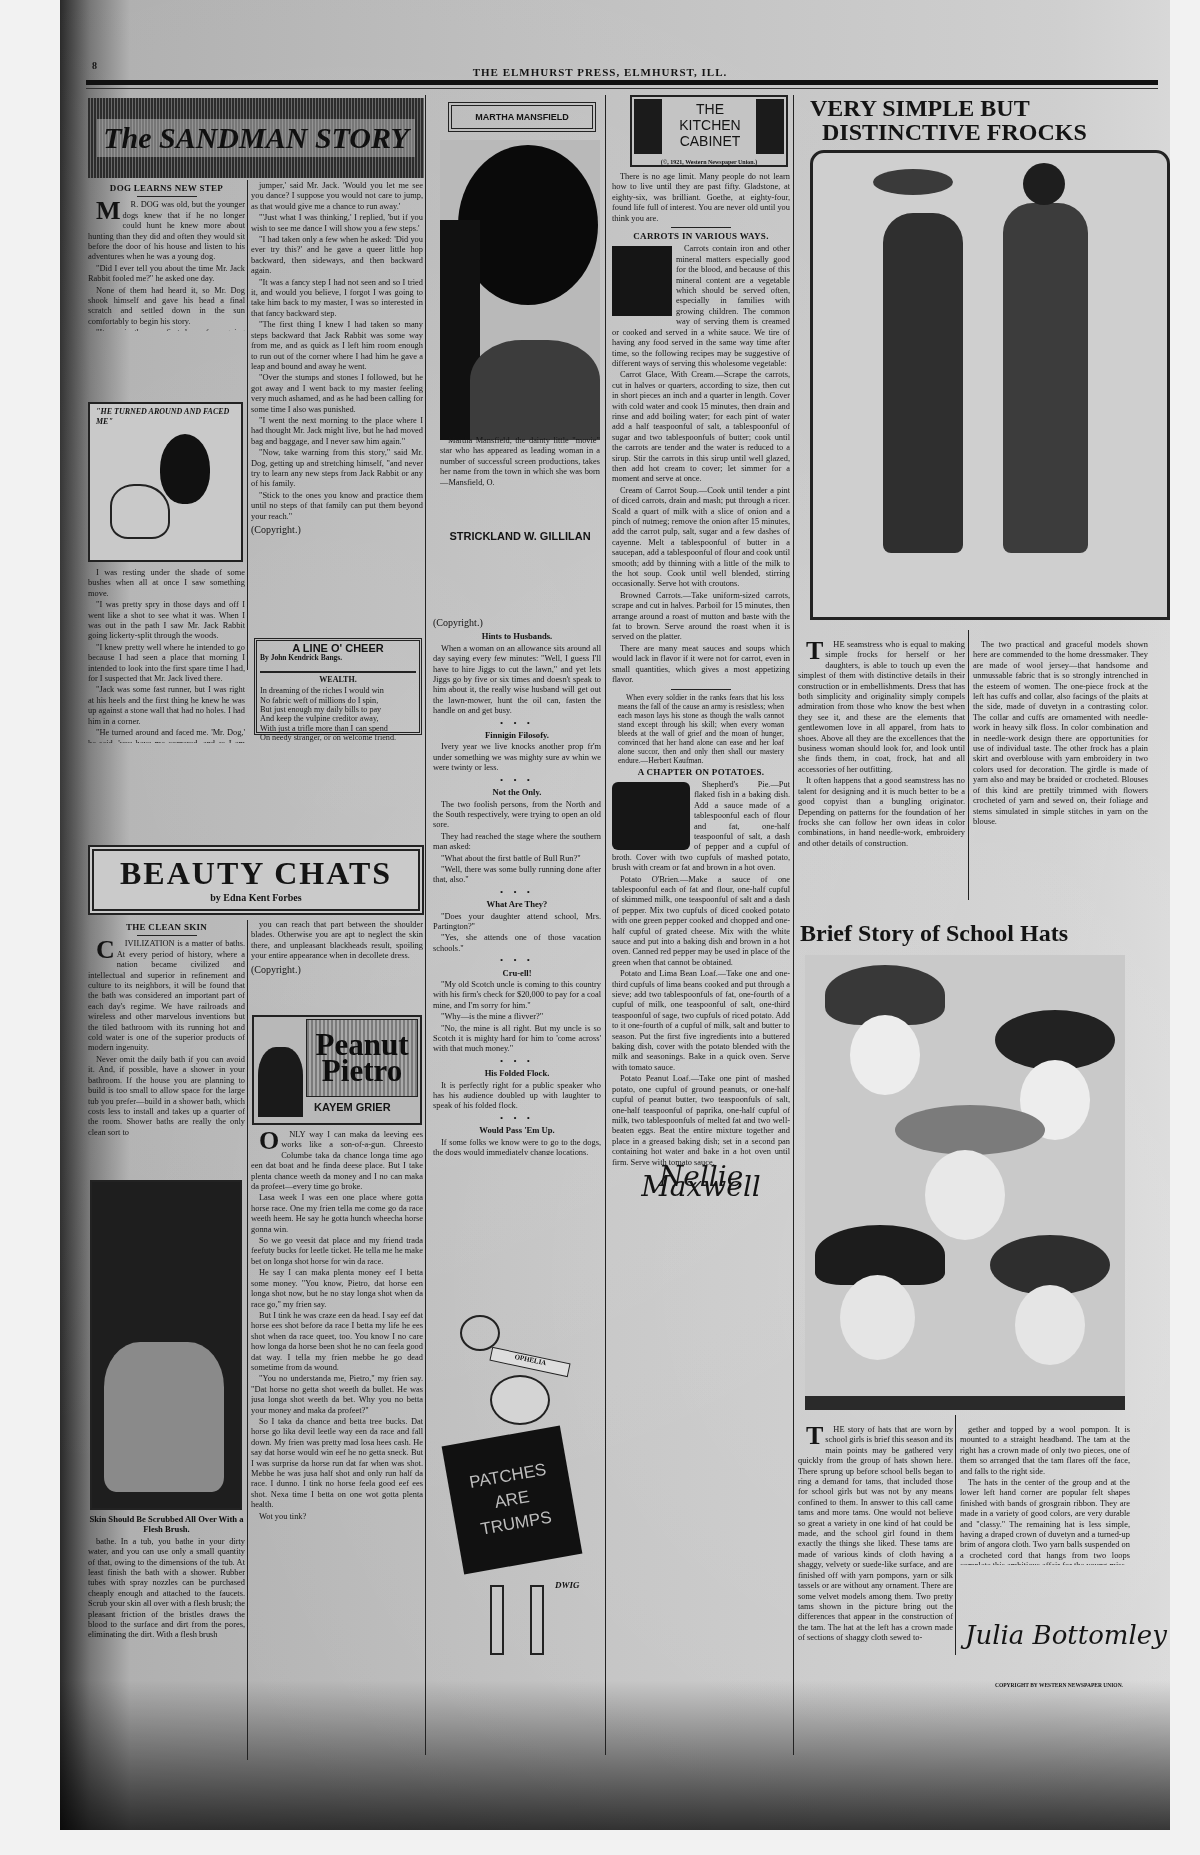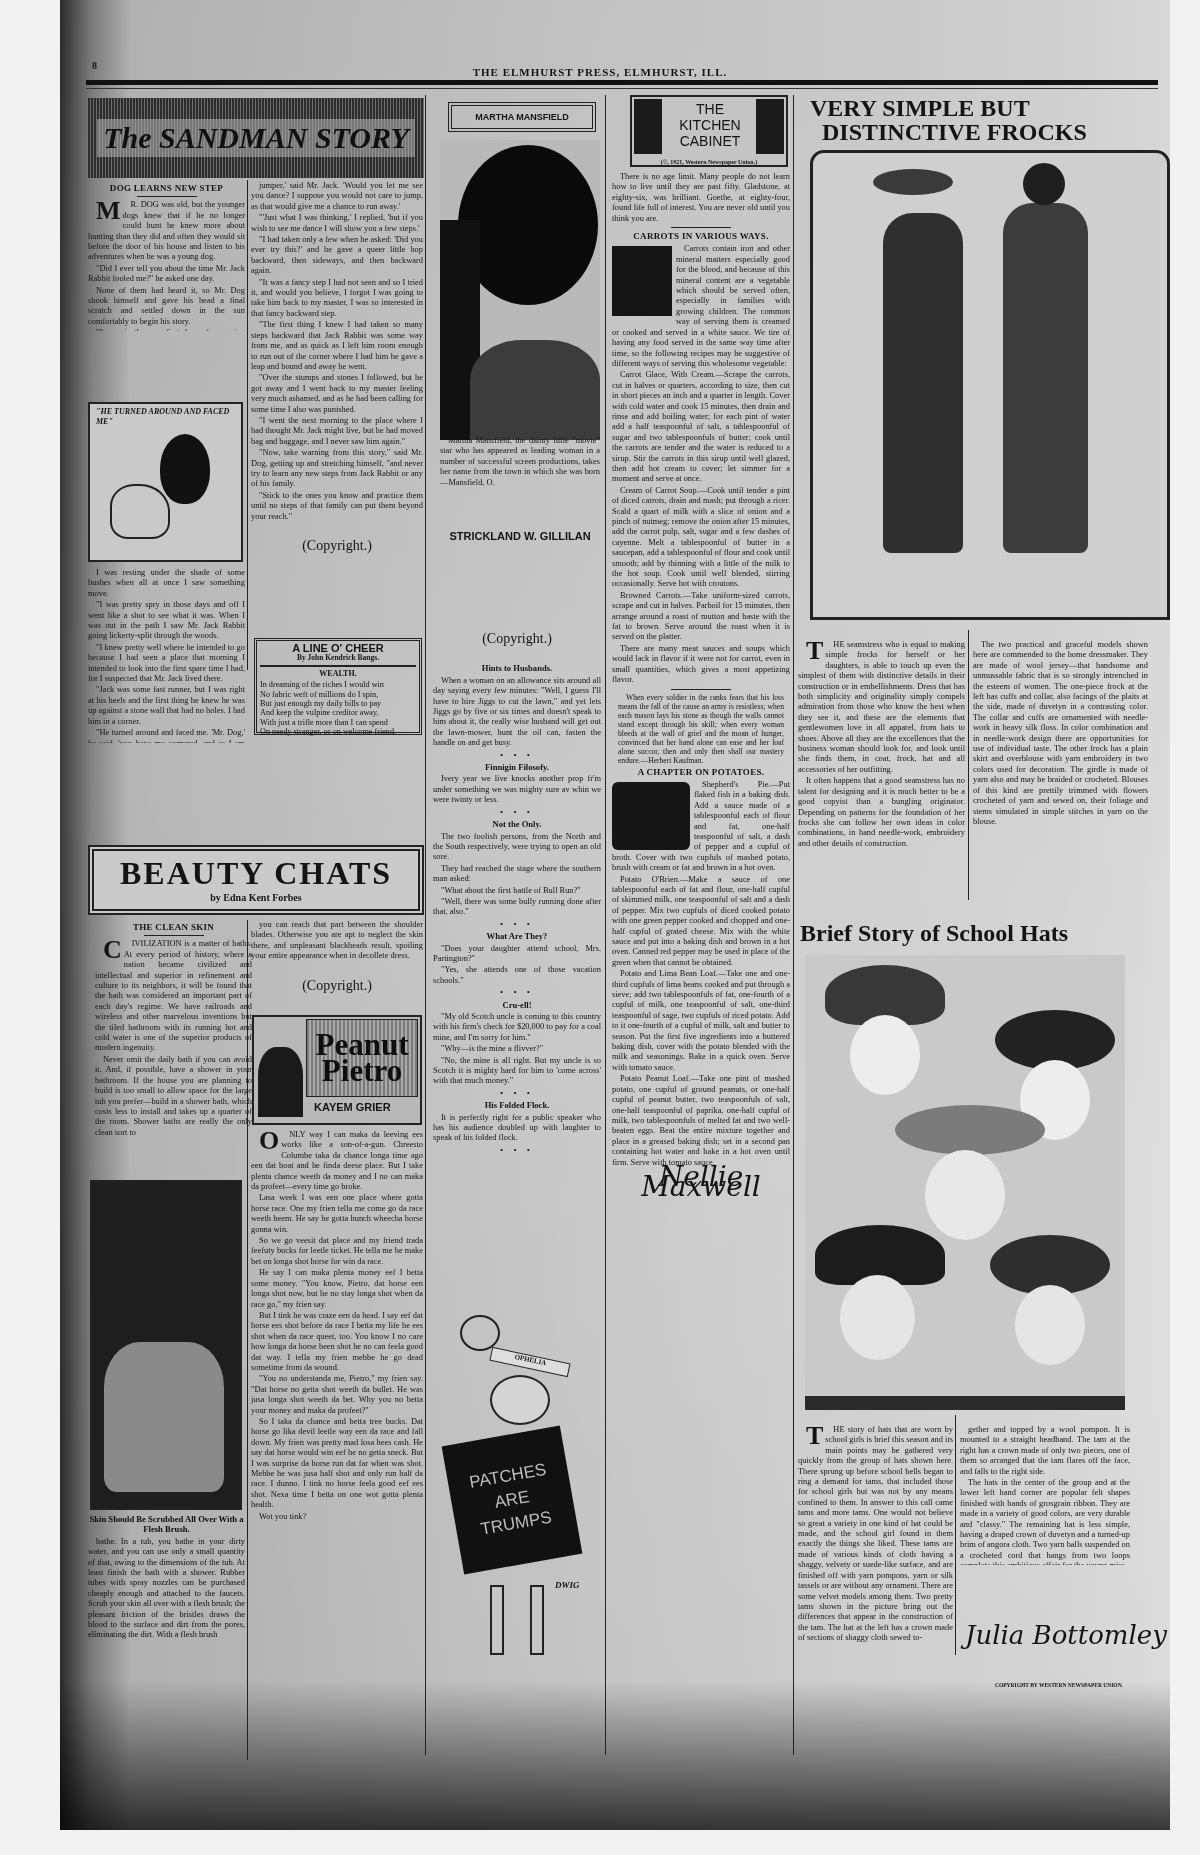--- a/index.html
+++ b/index.html
@@ -12,21 +12,21 @@
 .bottom-shade{position:absolute;left:60px;top:1680px;width:1110px;height:150px;background:linear-gradient(180deg,rgba(0,0,0,0),rgba(0,0,0,.75))}
 .folio{position:absolute;top:66px;left:0;width:1200px;text-align:center;font-size:11px;font-weight:bold;letter-spacing:1px}
 .rule-top{position:absolute;left:86px;top:80px;width:1072px;height:5px;background:#111}
 .rule-top2{position:absolute;left:86px;top:88px;width:1072px;height:1px;background:#333}
 .col-rule{position:absolute;width:1px;background:#222}
 .col{position:absolute;font-size:8.4px;line-height:10.4px;text-align:justify;overflow:hidden}
 .col p{text-indent:8px;margin-bottom:1px}
 .hed{font-weight:bold;text-align:center;font-size:9px;letter-spacing:.3px;margin:2px 0 3px}
 .sub{font-weight:bold;text-align:center;font-size:8.6px;margin:2px 0}
 .dots{text-align:center;font-size:9px;letter-spacing:4px;margin:1px 0}
-.copy{text-align:center;font-size:14px;margin:19px 0}
+.copy{text-align:left;font-size:10px;margin:3px 0}
 .dash{width:60px;height:1px;background:#222;margin:3px auto}
 .dropcap{float:left;font-size:26px;line-height:22px;font-weight:bold;margin-right:2px}
 .box{position:absolute;border:2px solid #222}
 .mast{position:absolute;background:#2b2b2b;color:#d9d9d9;display:flex;align-items:center;justify-content:center;text-align:center}
 .illus{position:absolute;background:#1c1c1c}
 .banner{position:absolute;border:3px solid #222;background:#cacaca;text-align:center}
 .biglabel{font-family:"Liberation Serif",serif;font-weight:bold}
 .signature{font-family:"DejaVu Serif",serif;font-style:italic;font-size:28px}
 </style>
 </head>
@@ -82,35 +82,35 @@
   <p>"The first thing I knew I had taken so many steps backward that Jack Rabbit was some way from me, and as quick as I left him room enough to run out of the corner where I had him he gave a leap and bound and away he went.</p>
   <p>"Over the stumps and stones I followed, but he got away and I went back to my master feeling very much ashamed, and as he had been calling for some time I also was punished.</p>
   <p>"I went the next morning to the place where I had thought Mr. Jack might live, but he had moved bag and baggage, and I never saw him again."</p>
   <p>"Now, take warning from this story," said Mr. Dog, getting up and stretching himself, "and never try to learn any new steps from Jack Rabbit or any of his family.</p>
   <p>"Stick to the ones you know and practice them until no steps of that family can put them beyond your reach."</p>
   <div class="copy">(Copyright.)</div>
 </div>
 
 <div class="box" style="left:254px;top:638px;width:168px;height:97px;border-width:3px;border-style:double;padding:3px;font-size:8.2px;line-height:9.4px">
   <div style="text-align:center;font-weight:bold;font-family:'Liberation Sans',sans-serif;font-size:11px">A LINE O' CHEER</div>
-  <div style="text-align:center;font-weight:bold;font-size:7.5px;border-bottom:2px solid #222;padding-bottom:2px">By John Kendrick Bangs.</div>
+  <div style="text-align:left;font-weight:bold;font-size:7.5px;border-bottom:2px solid #222;padding-bottom:8px">By John Kendrick Bangs.</div>
   <div style="text-align:center;font-weight:bold;font-size:8px;margin:2px 0">WEALTH.</div>
   <div>In dreaming of the riches I would win</div>
   <div>No fabric weft of millions do I spin,</div>
   <div>But just enough my daily bills to pay</div>
   <div>And keep the vulpine creditor away,</div>
   <div>With just a trifle more than I can spend</div>
   <div>On needy stranger, or on welcome friend.</div>
 </div>
 
 <div class="banner" style="left:88px;top:845px;width:336px;height:70px;border-style:double;border-width:6px">
   <div class="biglabel" style="font-size:32px;letter-spacing:2px;margin-top:4px">BEAUTY CHATS</div>
   <div style="font-weight:bold;font-size:10px">by Edna Kent Forbes</div>
 </div>
-<div class="col" style="left:95px;top:920px;width:157px;height:230px">
+<div class="col" style="left:88px;top:920px;width:157px;height:230px">
   <div class="hed">THE CLEAN SKIN</div>
   <div class="dash"></div>
   <p><span class="dropcap">C</span><span>IVILIZATION is a matter of baths. At every period of history, where a nation became civilized and intellectual and superior in refinement and culture to its neighbors, it will be found that the bath was considered an important part of each day's regime. We have railroads and wireless and other marvelous inventions but the tiled bathroom with its running hot and cold water is one of the superior products of modern ingenuity.</span></p>
   <p>Never omit the daily bath if you can avoid it. And, if possible, have a shower in your bathroom. If the house you are planning to build is too small to allow space for the large tub you prefer—build in a shower bath, which costs less to install and takes up a quarter of the room. Shower baths are really the only clean sort to</p>
 </div>
 <div class="box" style="left:90px;top:1180px;width:152px;height:330px;background:#1e1e1e">
   <div style="position:absolute;left:12px;top:160px;width:120px;height:150px;background:#8a8a8a;border-radius:30% 30% 10% 10%"></div>
 </div>
 <div class="col" style="left:88px;top:1512px;width:157px;height:160px;color:#0d0d0d">
   <div class="sub">Skin Should Be Scrubbed All Over With a Flesh Brush.</div>

